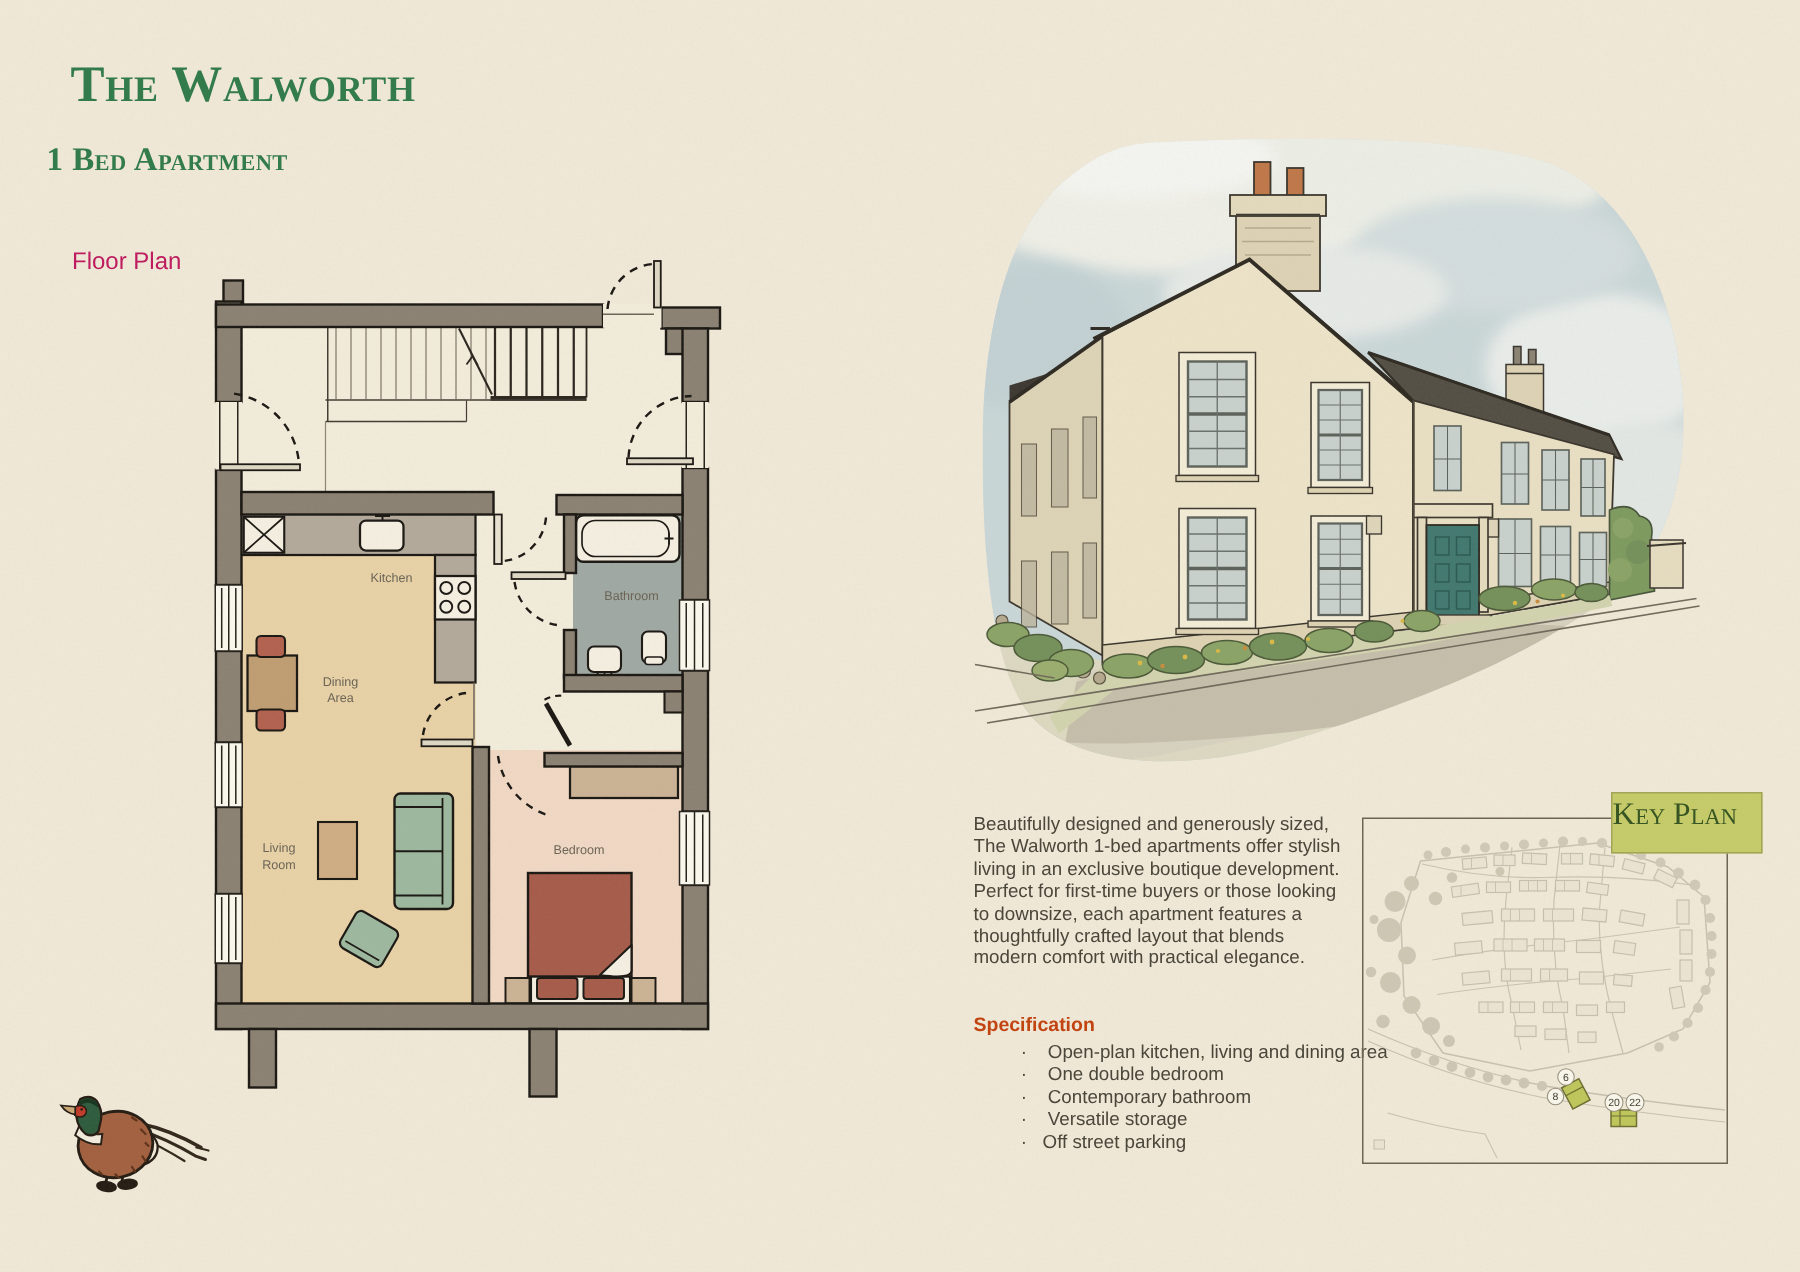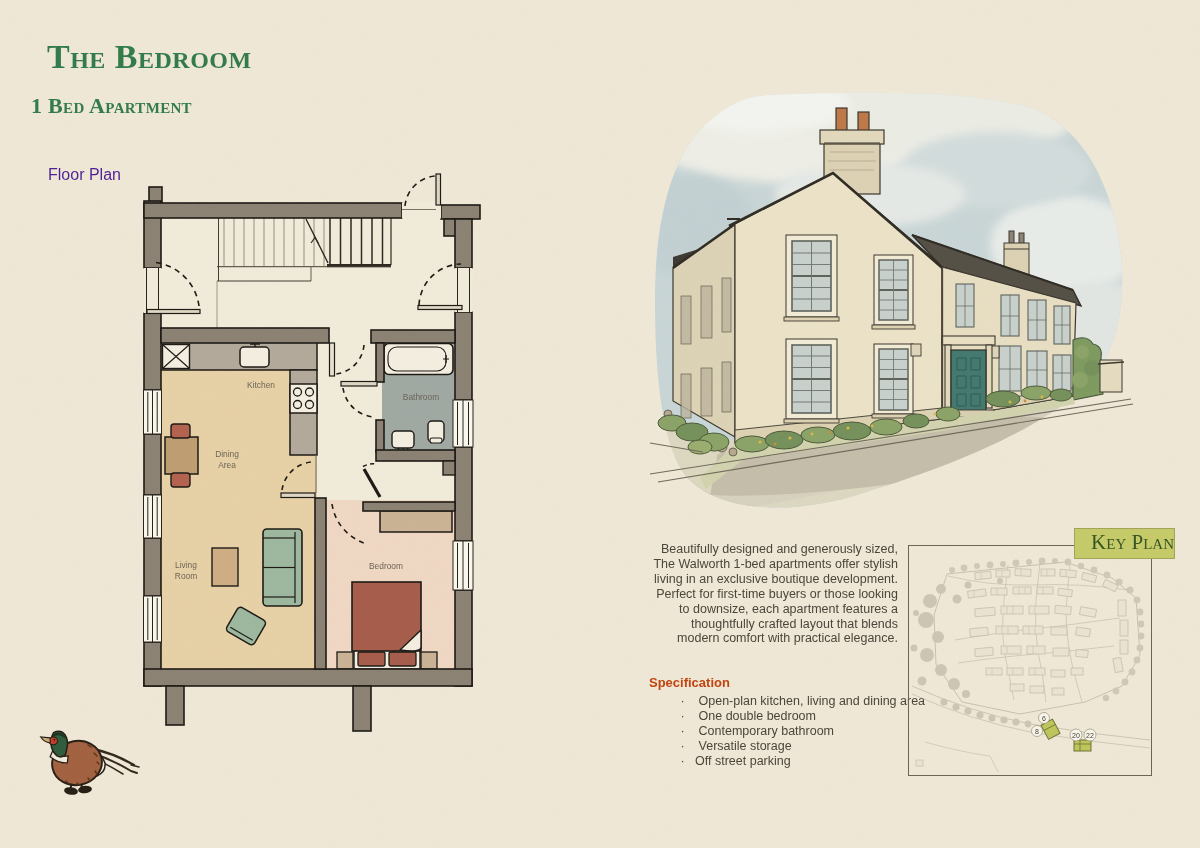--- a/index.html
+++ b/index.html
@@ -5,25 +5,25 @@
   html,body{margin:0;padding:0;}
   .page{position:relative;width:1200px;height:848px;background:#f0e9d8;overflow:hidden;
         font-family:"Liberation Sans",sans-serif;}
   .abs{position:absolute;}
   h1,h2{margin:0;font-family:"Liberation Serif",serif;color:#2f7a48;font-variant:small-caps;}
 </style>
 </head>
 <body>
 <div class="page">
 
-<h1 class="abs" style="left:47px;top:38px;font-size:34px;letter-spacing:0.5px;">The Bedroom</h1>
+<h1 class="abs" style="left:47px;top:38px;font-size:34px;letter-spacing:0.5px;">The Walworth</h1>
 
 <h2 class="abs" style="left:31px;top:93px;font-size:22px;letter-spacing:0.3px;">1 Bed Apartment</h2>
 
-<div class="abs" style="left:48px;top:166px;font-size:16px;color:#4c1d95;">Floor Plan</div>
+<div class="abs" style="left:48px;top:166px;font-size:16px;color:#be185d;">Floor Plan</div>
 
 <svg class="abs" style="left:130px;top:160px;" width="360" height="580" viewBox="130 160 360 580">
 <g stroke-linecap="butt">
 
 <g>
           <rect x="159" y="216" width="298" height="116" fill="#f2ecdb"></rect>
    <rect x="316" y="332" width="141" height="172" fill="#f2ecdb"></rect>
         </g>
 
 <rect x="159" y="341" width="158" height="330" fill="#e8d1a6"></rect>
@@ -513,21 +513,21 @@
 <g transform="translate(4.5,6.5) scale(0.86)">
 <path d="M27,34 Q35,42 45,40 L44,48 Q34,49 24,41 Z" fill="#f2ecdc" stroke="#241c12" stroke-width="1.5"></path>
 <path d="M28,13 Q36,9 41,15 Q45,21 44,29 L42,38 Q38,43 32,40 Q26,35 25,27 Q25,18 28,13 Z" fill="#2d5b3c" stroke="#241c12" stroke-width="1.8"></path>
 <path d="M27,15 Q35,10 41,16 L42,20 Q34,13 28,18 Z" fill="#16351f" stroke="none"></path>
 <ellipse cx="27.5" cy="22.5" rx="5.2" ry="4.5" fill="#c13928" stroke="#241c12" stroke-width="1.2"></ellipse>
 <circle cx="29" cy="21" r="1" fill="#241c12"></circle>
 <path d="M24,19 L13,18 Q17,24 24,25 Z" fill="#caa875" stroke="#241c12" stroke-width="1.3"></path>
 </g>
 </svg>
 
-<div class="abs" style="left:649px;top:542px;width:249px;font-size:12.5px;line-height:14.9px;color:#474337;text-align:right;">
+<div class="abs" style="left:649px;top:542px;width:249px;font-size:12.5px;line-height:14.9px;color:#474337;">
 Beautifully designed and generously sized, The&nbsp;Walworth 1-bed apartments offer stylish living in an exclusive boutique development. Perfect for first-time buyers or those looking to downsize, each apartment features a thoughtfully crafted layout that blends modern comfort with practical elegance.</div>
 
 <div class="abs" style="left:649px;top:675px;font-size:13px;font-weight:bold;color:#c2410c;">Specification</div>
 
 <div class="abs" style="left:649px;top:694px;font-size:12.5px;line-height:14.9px;color:#474337;margin-left:28px;">
 <div>&nbsp;·&nbsp;&nbsp;&nbsp;&nbsp;Open-plan kitchen, living and dining area</div>
 <div>&nbsp;·&nbsp;&nbsp;&nbsp;&nbsp;One double bedroom</div>
 <div>&nbsp;·&nbsp;&nbsp;&nbsp;&nbsp;Contemporary bathroom</div>
 <div>&nbsp;·&nbsp;&nbsp;&nbsp;&nbsp;Versatile storage</div>
 <div>&nbsp;·&nbsp;&nbsp;&nbsp;Off street parking</div>
@@ -716,22 +716,22 @@
           <circle cx="1076" cy="735" r="6" fill="#faf7ec" stroke="#968f7c" stroke-width="0.7"></circle>
           <text x="1076" y="737.5">20</text>
         </g>
 <g>
           <circle cx="1090" cy="735" r="6" fill="#faf7ec" stroke="#968f7c" stroke-width="0.7"></circle>
           <text x="1090" y="737.5">22</text>
         </g>
 </g>
 </svg>
 
-<div class="abs" style="left:1074px;top:528px;width:101px;height:31px;background:#c6cb68;border:1px solid #a3a455;box-sizing:border-box;
-     font-family:'Liberation Serif',serif;font-variant:small-caps;font-size:21px;color:#33531f;text-align:right;line-height:27px;">Key Plan</div>
+<div class="abs" style="left:1074px;top:528px;width:101px;height:41px;background:#c6cb68;border:1px solid #a3a455;box-sizing:border-box;
+     font-family:'Liberation Serif',serif;font-variant:small-caps;font-size:21px;color:#33531f;text-align:left;line-height:27px;">Key Plan</div>
 
 <svg class="abs" style="left:0;top:0;pointer-events:none;" width="1200" height="848" viewBox="0 0 1200 848">
 <filter id="grain">
         <feTurbulence type="fractalNoise" baseFrequency="0.55" numOctaves="2" seed="7" stitchTiles="stitch"></feTurbulence>
 <feColorMatrix type="matrix" values="0 0 0 0 0.45  0 0 0 0 0.42  0 0 0 0 0.36  0 0 0 0.5 0"></feColorMatrix>
       </filter>
 <rect width="1200" height="848" filter="url(#grain)" opacity="0.13"></rect>
 </svg>
 
 </div>

